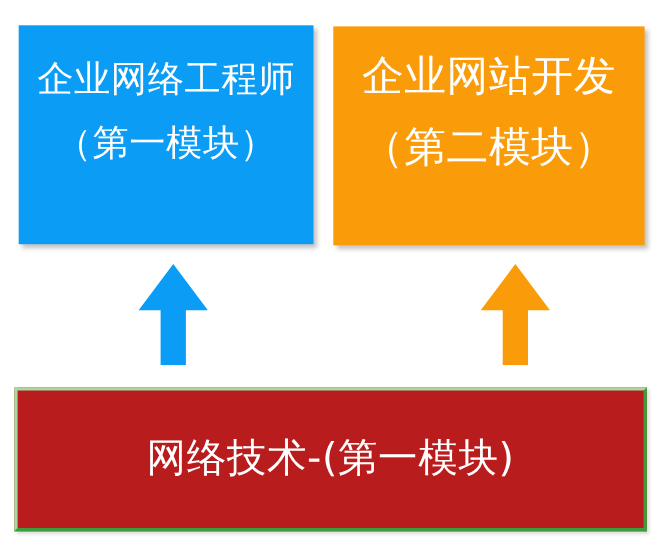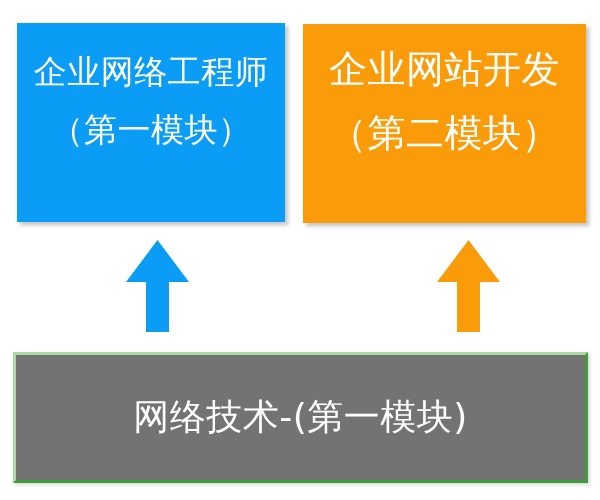--- a/index.html
+++ b/index.html
@@ -68,21 +68,21 @@
     font-size: 38px;
   }
   #node-orange .line.l1 { margin-bottom: 22px; }
 
   
   #node-green {
     left: 13px;
     top: 352px;
     width: 575px;
     height: 131px;
-    background: #737373;
+    background: #b91c1c;
     border-top: 3px solid #a9d9a1;
     border-left: 3px solid #a9d9a1;
     border-right: 3px solid #3d9c3c;
     border-bottom: 3px solid #3d9c3c;
     box-shadow: 2px 2px 3px rgba(150,150,150,0.35);
   }
   #node-green .line {
     font-size: 36px;
   }
 

